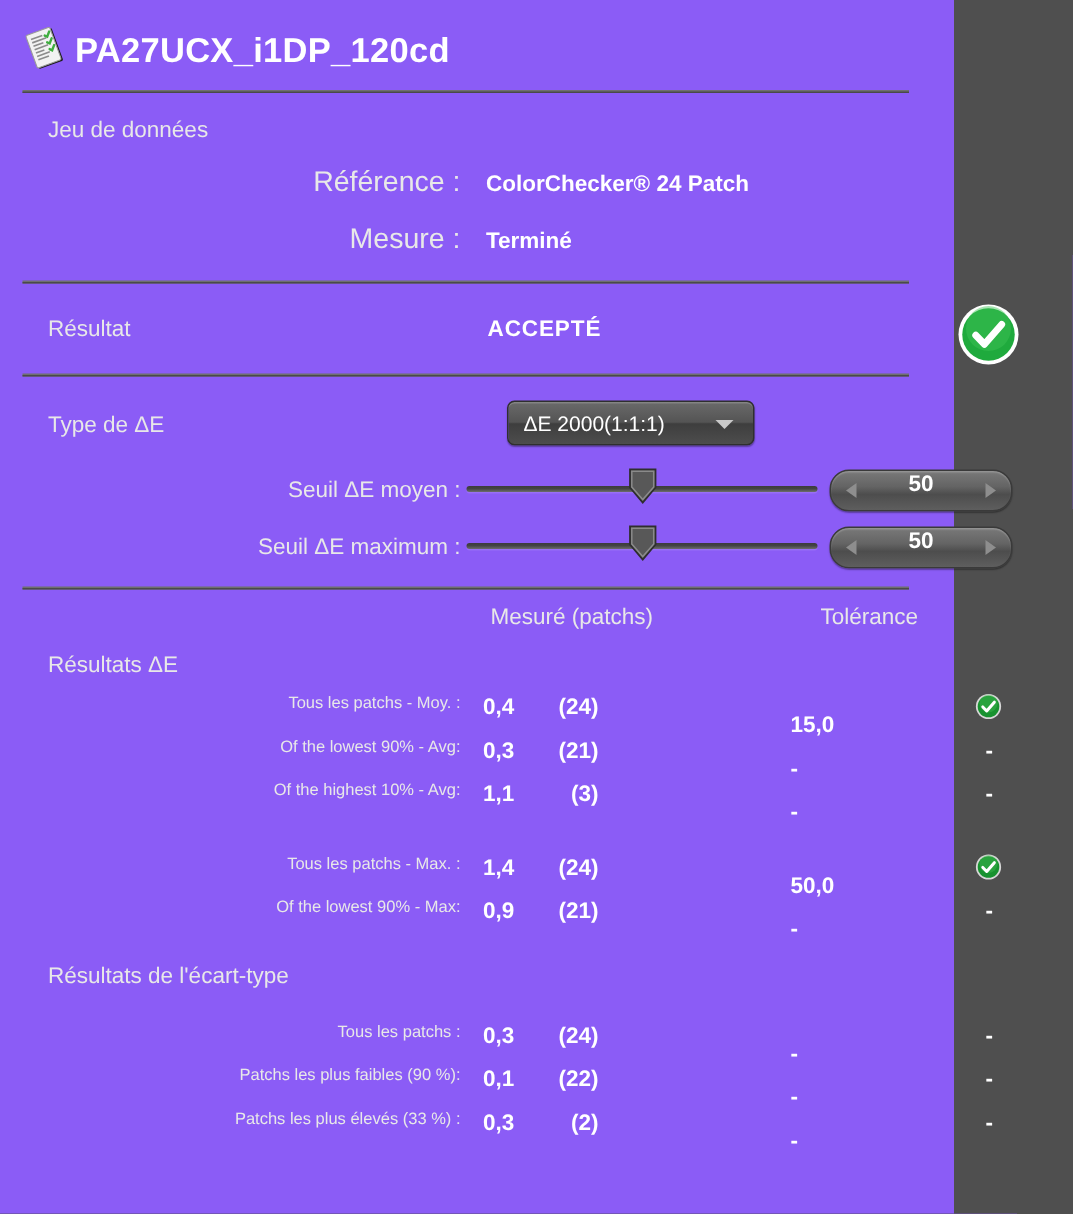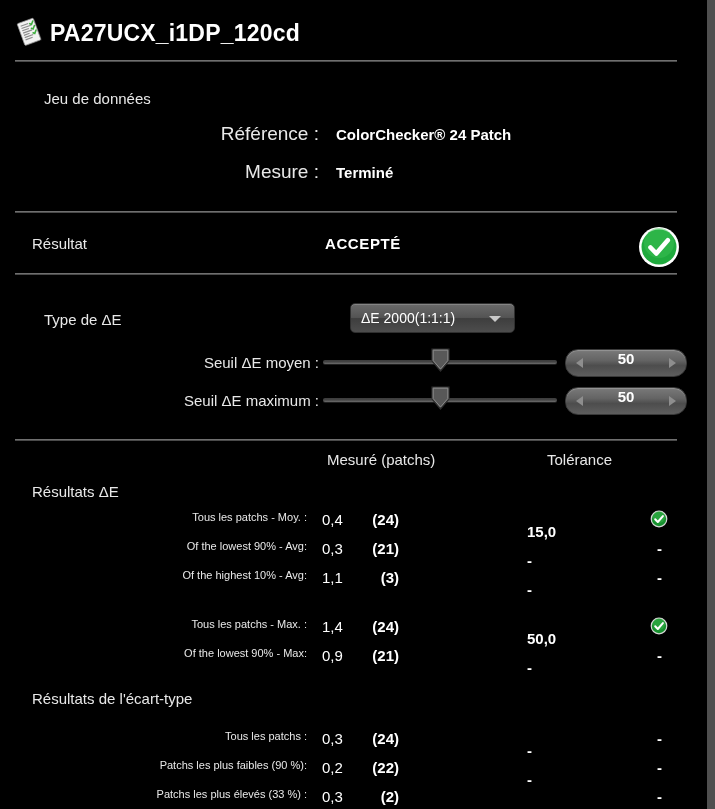--- a/index.html
+++ b/index.html
@@ -10,23 +10,23 @@
   body {
     width: 715px;
     height: 809px;
     font-family: "Liberation Sans", sans-serif;
     color: #ffffff;
     overflow: hidden;
     position: relative;
   }
 
   .app {
-    width: 707px;
+    width: 636px;
     height: 809px;
-    background: #000000;
+    background: #8b5cf6;
     position: relative;
   }
 
   
   .title-row {
     display: flex;
     align-items: center;
     padding: 14px 0 0 14px;
     height: 38px;
   }
@@ -47,21 +47,21 @@
 
   
   .divider {
     height: 1px;
     margin: 0 30px 0 15px;
     background: #6f6f6f;
     border-bottom: 1px solid #4a4a4a;
   }
 
   
-  .section { padding: 12px; }
+  .section { padding: 0; }
 
   .grp-label {
     font-size: 15px;
     color: #e8e8e8;
     padding-left: 32px;
   }
 
   .kv-row {
     display: flex;
     align-items: center;
@@ -257,21 +257,21 @@
     width: 307px;
     text-align: right;
     font-size: 11px;
     color: #e8e8e8;
     top: 4px;
   }
   .res-val {
     position: absolute;
     left: 322px;
     font-size: 15px;
-    font-weight: normal;
+    font-weight: bold;
     color: #ffffff;
     top: 4px;
   }
   .res-count {
     position: absolute;
     left: 357px;
     font-size: 15px;
     font-weight: bold;
     color: #ffffff;
     top: 4px;
@@ -496,21 +496,21 @@
       <div class="res-row">
         <span class="res-label">Tous les patchs :</span>
         <span class="res-val">0,3</span>
         <span class="res-count">(24)</span>
         <span class="res-tol">-</span>
         <span class="res-status-dash">-</span>
       </div>
 
       <div class="res-row">
         <span class="res-label">Patchs les plus faibles (90 %):</span>
-        <span class="res-val">0,2</span>
+        <span class="res-val">0,1</span>
         <span class="res-count">(22)</span>
         <span class="res-tol">-</span>
         <span class="res-status-dash">-</span>
       </div>
 
       <div class="res-row">
         <span class="res-label">Patchs les plus élevés (33 %) :</span>
         <span class="res-val">0,3</span>
         <span class="res-count">(2)</span>
         <span class="res-tol">-</span>

